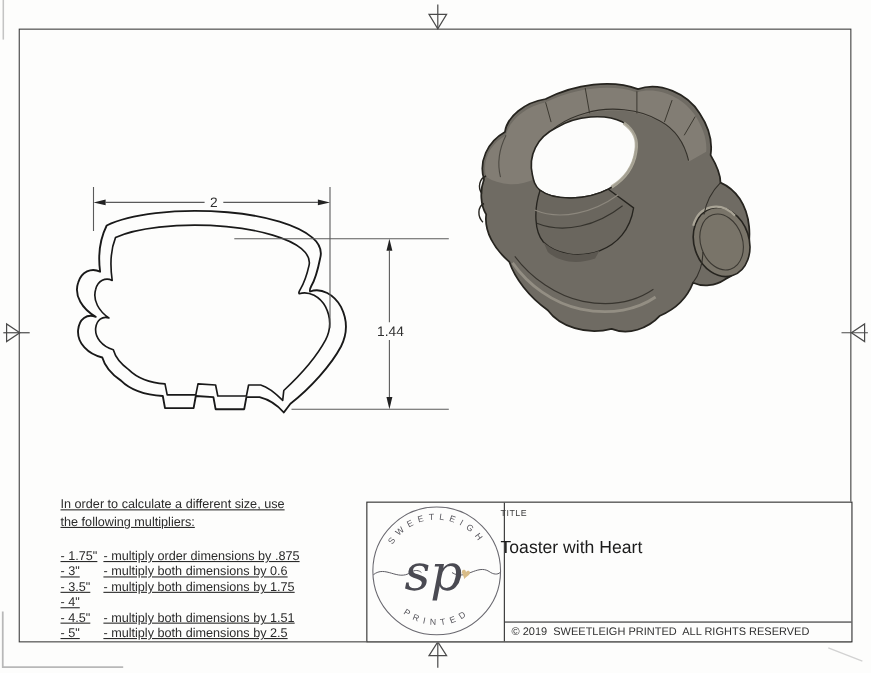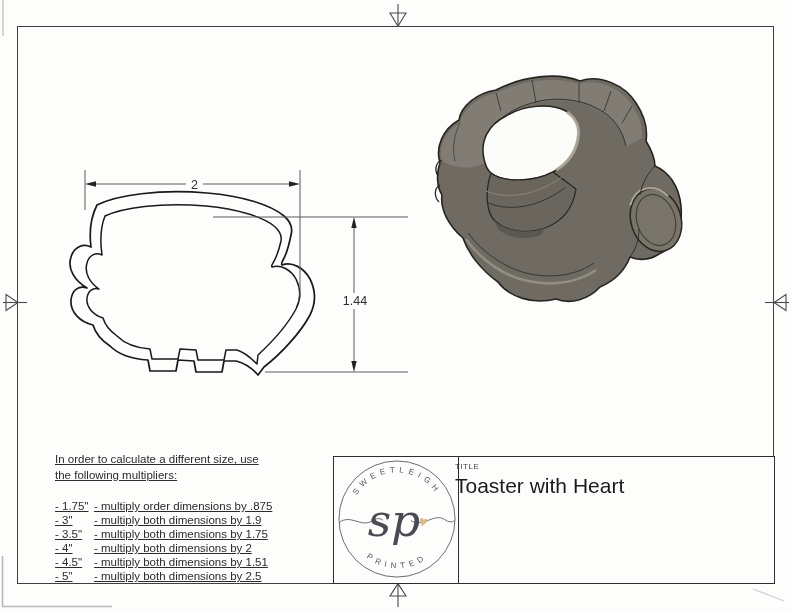--- a/index.html
+++ b/index.html
@@ -35,21 +35,21 @@
   .title-block{
     position:absolute;left:333px;top:456px;width:442px;height:128px;
     border:1.3px solid #2d2d2d;box-sizing:border-box;background:#fdfdfc;
   }
   .logo-cell{
     position:absolute;left:0;top:0;width:125px;height:100%;
     border-right:1.2px solid #2d2d2d;box-sizing:border-box;
   }
   .tb-main{position:absolute;left:111px;top:0;right:0;padding:5px 0 0 10px;}
   .tb-label{font-size:8px;letter-spacing:.5px;color:#3c3c3c;}
-  .tb-title{font-size:21px;color:#1b1b1b;margin-top:3px;}
+  .tb-title{font-size:16px;color:#1b1b1b;margin-top:19px;}
   .tb-copy{
     position:absolute;left:125px;right:0;bottom:0;height:18px;
     border-top:1.2px solid #2d2d2d;box-sizing:border-box;
     font-size:10px;color:#2f2f2f;line-height:17px;padding-left:6px;
     white-space:pre;
   }
   .logo-svg{width:125px;height:126px;display:block;}
   .logo-arc-text{font-size:8px;letter-spacing:4.5px;fill:#56555c;font-family:"Liberation Sans",sans-serif;}
   .logo-mono{font-family:"DejaVu Serif",serif;font-style:italic;font-size:46px;fill:#4a4a52;}
   .logo-heart{font-size:15px;}
@@ -243,29 +243,28 @@
   <div class="instructions">
     <div>In order to calculate a different size, use</div>
     <div>the following multipliers:</div>
     <div class="list">
       <div class="mult-row">
         <span class="mult-size">- 1.75"</span>
         <span class="mult-rule">- multiply order dimensions by .875</span>
       </div>
       <div class="mult-row">
         <span class="mult-size">- 3"</span>
-        <span class="mult-rule">- multiply both dimensions by 1.9</span>
+        <span class="mult-rule">- multiply both dimensions by 0.6</span>
       </div>
       <div class="mult-row">
         <span class="mult-size">- 3.5"</span>
         <span class="mult-rule">- multiply both dimensions by 1.75</span>
       </div>
       <div class="mult-row">
         <span class="mult-size">- 4"</span>
-        <span class="mult-rule">- multiply both dimensions by 2</span>
       </div>
       <div class="mult-row">
         <span class="mult-size">- 4.5"</span>
         <span class="mult-rule">- multiply both dimensions by 1.51</span>
       </div>
       <div class="mult-row">
         <span class="mult-size">- 5"</span>
         <span class="mult-rule">- multiply both dimensions by 2.5</span>
       </div>
     </div>
@@ -290,15 +289,16 @@
           <path d="M 77,64 C 89,72 100,56 111,63 C 115,66 119,66 121,64"></path>
         </g>
         <text class="logo-mono" x="60" y="80" text-anchor="middle">sp</text>
         <text class="logo-heart" x="84" y="69" transform="rotate(14 84 69)" fill="#d8bc88">♥</text>
       </svg>
     </div>
     <div class="tb-main">
       <div class="tb-label">TITLE</div>
       <div class="tb-title">Toaster with Heart</div>
     </div>
+    <div class="tb-copy">© 2019  SWEETLEIGH PRINTED  ALL RIGHTS RESERVED</div>
   </div>
 
 </div>
 
 </body></html>

